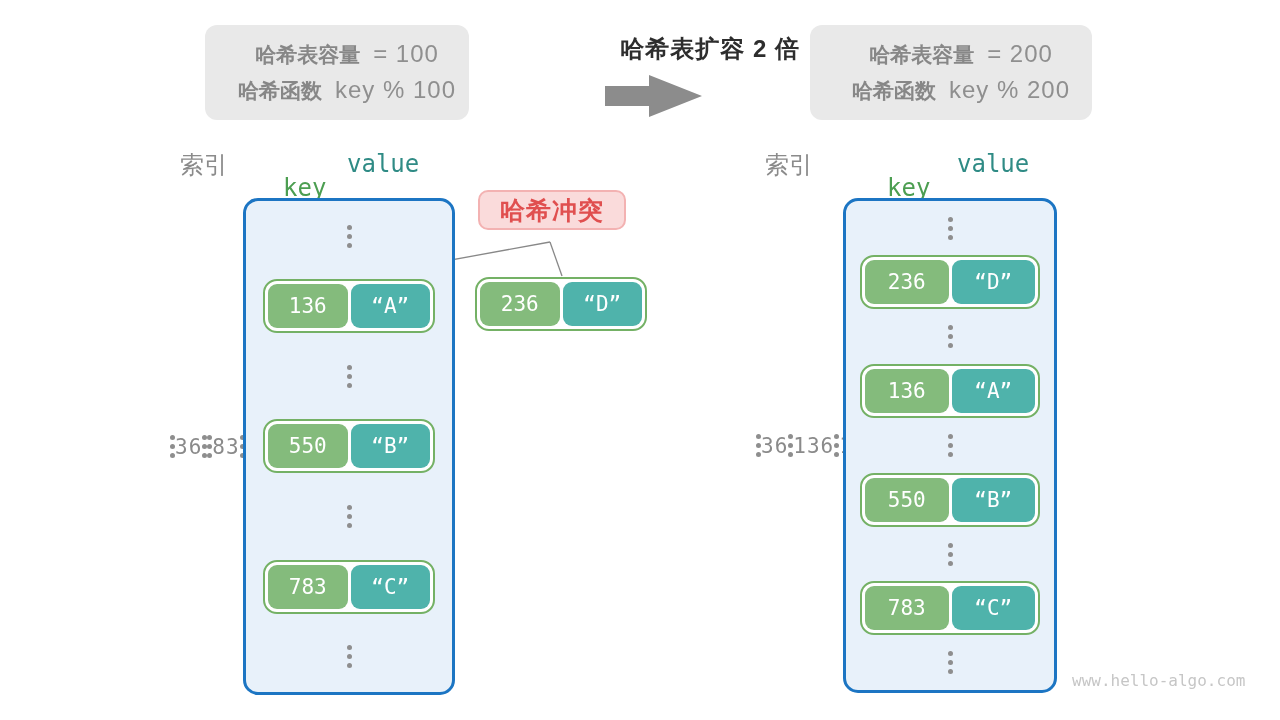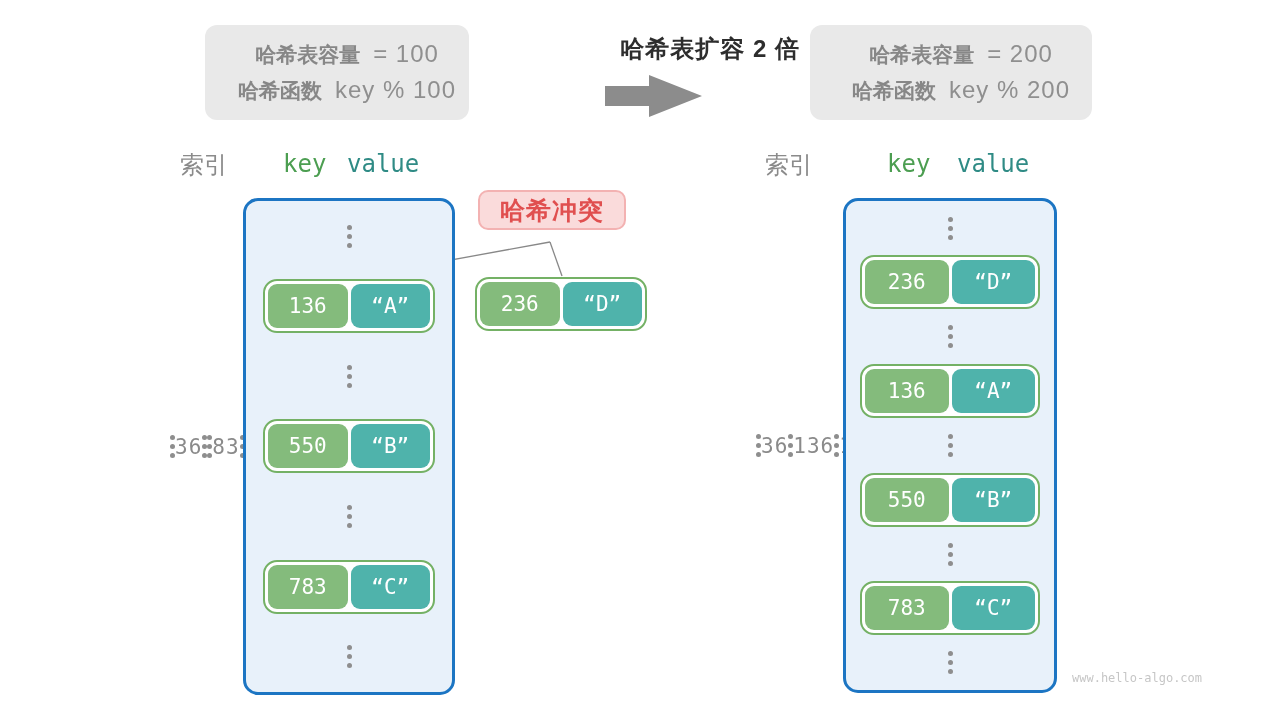--- a/index.html
+++ b/index.html
@@ -31,21 +31,21 @@
   .cap-value{font-family:Liberation Sans, sans-serif;font-size:24px;color:#8f8f8f;margin-left:13px;letter-spacing:1px;}
 
   
   .transition-title{position:absolute;left:480px;top:33px;width:320px;text-align:right;
     font-weight:bold;font-size:24px;color:#2d2d2d;letter-spacing:1px;}
   .arrow-wrap{position:absolute;left:605px;top:75px;width:98px;height:42px;}
 
   
   .hdr{position:absolute;font-size:24px;white-space:nowrap;}
   .hdr-index{color:var(--muted-gray);}
-  .hdr-key{font-family:"DejaVu Sans Mono","Liberation Mono",monospace;color:var(--header-key);}
+  .hdr-key{font-family:"DejaVu Sans Mono","Liberation Mono",monospace;color:var(--header-key);margin-top:24px;}
   .hdr-value{font-family:"DejaVu Sans Mono","Liberation Mono",monospace;color:var(--header-value);}
 
   
   .bucket-box{position:absolute;background:var(--container-bg);
     border:3px solid var(--container-border);border-radius:15px;
     display:flex;flex-direction:column;}
   .bucket-box .cell{flex:1;display:flex;align-items:center;justify-content:center;}
 
   .index-col{position:absolute;display:flex;flex-direction:row;}
   .index-col .cell{flex:1;display:flex;align-items:center;justify-content:center;}
@@ -66,21 +66,21 @@
   .pair-abs{position:absolute;}
 
   
   .collision{position:absolute;left:478px;top:190px;width:148px;height:40px;
     background:var(--collision-bg);border:2px solid var(--collision-border);border-radius:10px;
     display:flex;align-items:center;justify-content:center;
     font-weight:bold;font-size:25px;color:var(--collision-text);letter-spacing:1px;}
 
   .lines-svg{position:absolute;left:0;top:0;width:1280px;height:720px;pointer-events:none;}
 
-  .watermark{position:absolute;left:1072px;top:671px;font-size:12px;color:var(--watermark);
+  .watermark{position:absolute;left:1072px;top:671px;font-size:16px;color:var(--watermark);
     font-family:"DejaVu Sans Mono","Liberation Mono",monospace;}
 </style>
 </head>
 <body>
 
 <div class="stage">
 
   <svg class="lines-svg">
     <line x1="550" y1="242" x2="352" y2="278" stroke="#888" stroke-width="1.3"></line>
     <line x1="550" y1="242" x2="562" y2="276" stroke="#888" stroke-width="1.3"></line>

